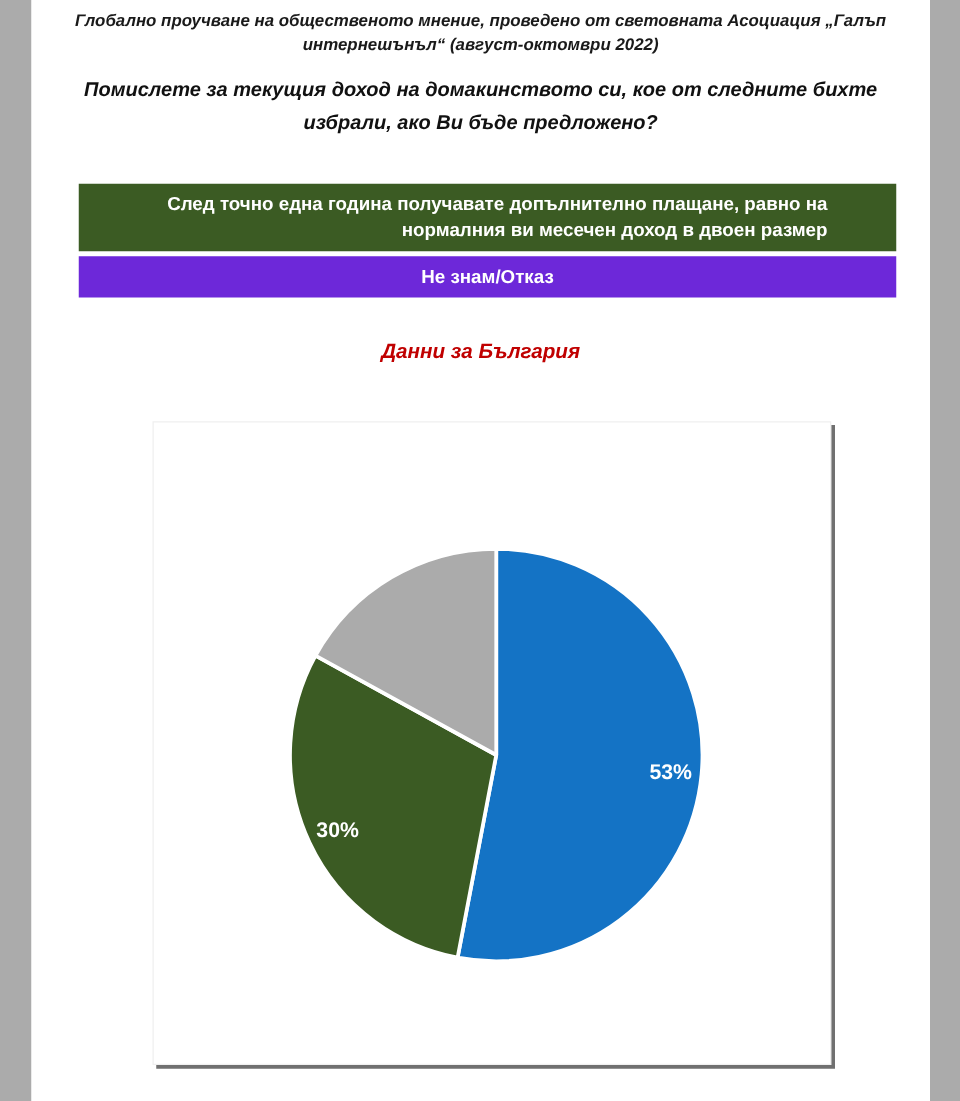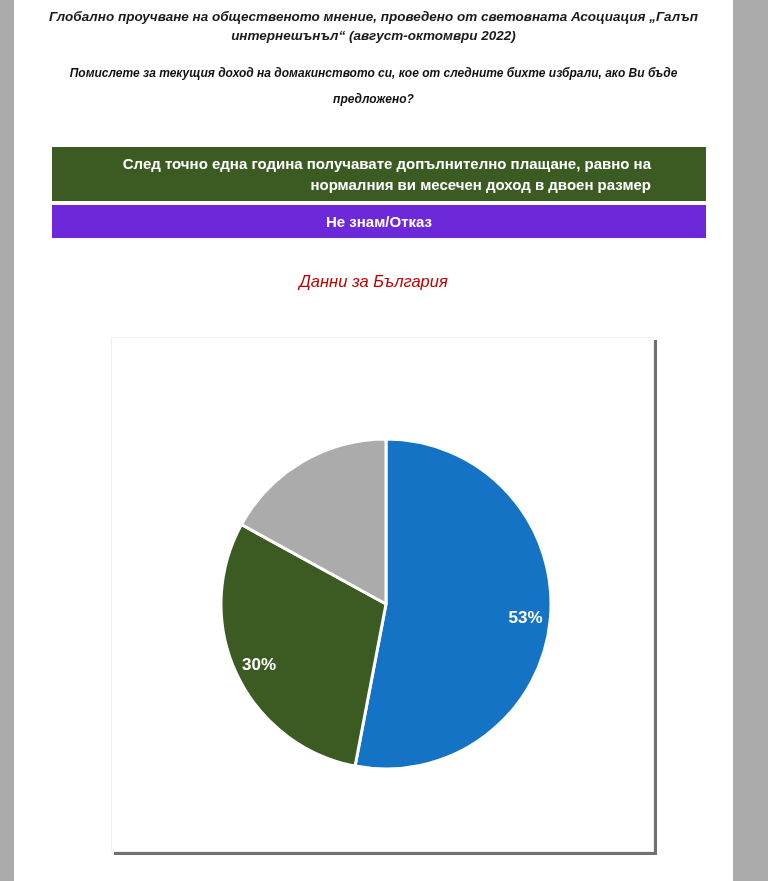--- a/index.html
+++ b/index.html
@@ -3,49 +3,49 @@
 <meta charset="utf-8">
 <style>
   html,body{margin:0;padding:0;}
   body{
     width:768px;height:881px;position:relative;
     background:#ABABAB;
     font-family:"Liberation Sans",sans-serif;
     -webkit-font-smoothing:antialiased;
   }
   .page{
-    position:absolute;left:14px;top:0;
+    position:absolute;left:25px;top:0;
     width:719px;height:881px;background:#ffffff;
     overflow:hidden;
   }
   .doc-title{
     margin:7px auto 0 auto;max-width:650px;
     font-size:13.5px;line-height:19px;font-weight:bold;font-style:italic;
     color:#1a1a1a;text-align:center;
   }
   .question{
     margin:15px auto 0 auto;max-width:670px;
-    font-size:12px;line-height:26px;font-weight:bold;font-style:italic;
+    font-size:16px;line-height:26px;font-weight:bold;font-style:italic;
     color:#111;text-align:center;
   }
   .legend{
     margin:35px 0 0 38px;width:654px;
     display:flex;flex-direction:column;row-gap:4px;
   }
   .legend-bar{
     color:#ffffff;font-weight:bold;text-align:center;
     display:flex;align-items:center;justify-content:center;
     font-size:15px;line-height:21px;
   }
   .legend-bar.b1{min-height:36px;padding:0 20px;}
   .legend-bar.b2{min-height:48px;padding:3px 55px;text-align:right;}
   .legend-bar.b3{min-height:33px;padding:0 20px;}
   .subtitle{
     margin-top:34px;text-align:center;
-    font-size:16.5px;font-weight:normal;font-style:italic;
+    font-size:16.5px;font-weight:bold;font-style:italic;
     color:#C00000;
   }
   .chart-box{
     margin:46px 0 0 97px;
     width:541px;height:513px;background:#ffffff;
     border:1px solid #f0f0f0;
     box-shadow:3px 3px 0 #707070;
     position:relative;
   }
   .chart-box svg{display:block;}

